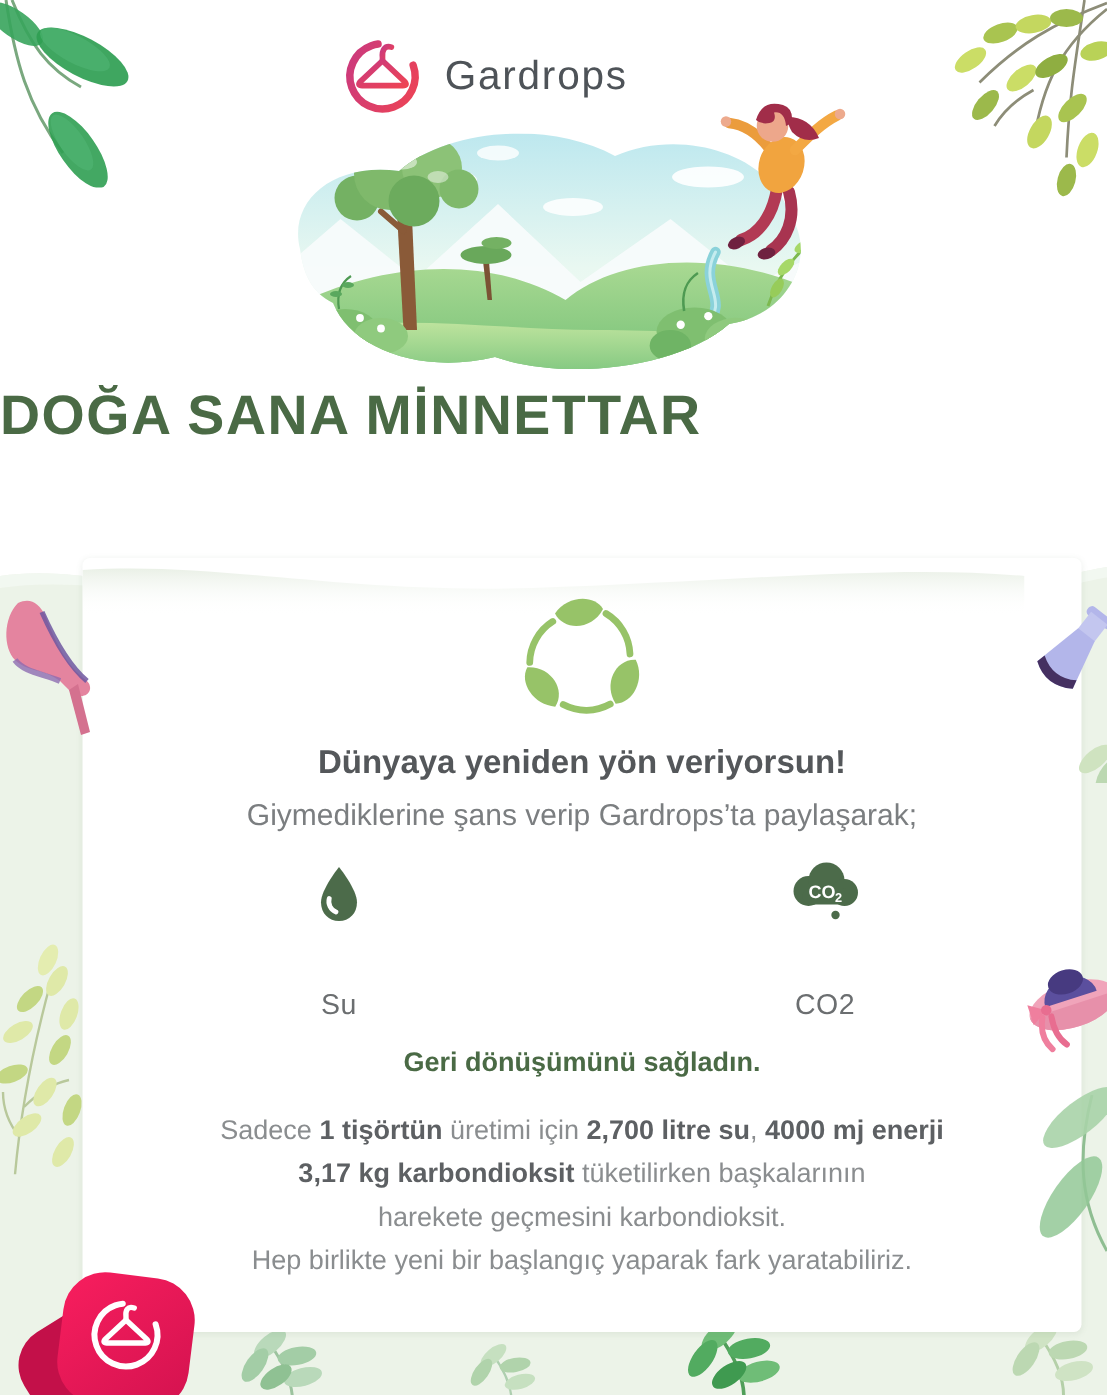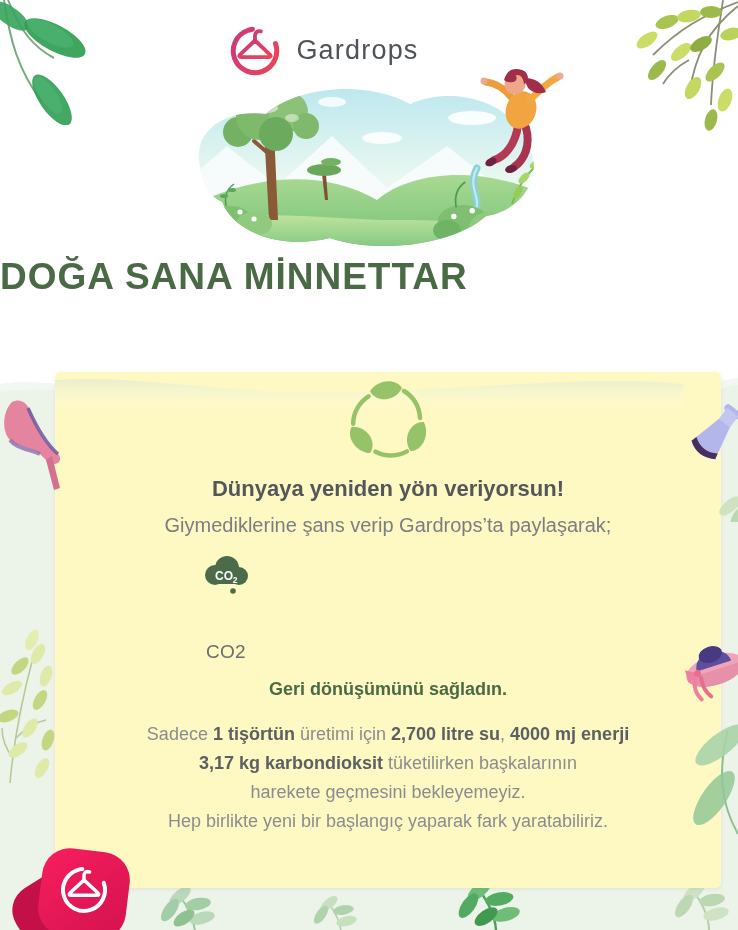--- a/index.html
+++ b/index.html
@@ -6,23 +6,23 @@
   #page{position:relative;width:738px;height:930px;overflow:hidden;background:#ecf3e8;
         font-family:"Liberation Sans",sans-serif;}
   .top-white{position:absolute;top:0;left:0;width:738px;height:372px;background:#ffffff;z-index:1;}
   .section-wave{position:absolute;top:370px;left:0;width:738px;height:46px;z-index:1;}
   .header{position:absolute;top:20px;left:0;width:645px;display:flex;justify-content:center;
           align-items:center;gap:12px;z-index:4;}
   .wordmark{font-size:27px;color:#4e5358;letter-spacing:1.2px;font-weight:400;}
   .hero-ill{position:absolute;left:172px;top:68px;z-index:3;}
   .page-title{position:absolute;top:254px;left:0;width:738px;text-align:left;font-size:37px;
               line-height:46px;font-weight:700;color:#4a6a45;letter-spacing:1px;z-index:3;}
-  .content-card{position:absolute;left:55px;top:372px;width:666px;height:516px;background:#fef9c3;
+  .content-card{position:absolute;left:55px;top:372px;width:666px;height:516px;background:#ffffff;
                 border-radius:5px;z-index:2;display:flex;flex-direction:column;align-items:center;
-                box-shadow:0 1px 4px rgba(110,130,110,0.12);}
+                box-shadow:0 1px 4px rgba(110,130,110,0.12);justify-content:center;}
   .card-top-wave{position:absolute;top:0;left:0;width:628px;height:38px;}
   .recycle-wrap{margin-top:6px;z-index:1;}
   .impact-headline{margin-top:8px;font-size:22px;font-weight:700;color:#54575a;}
   .impact-subheadline{margin-top:12px;font-size:20px;color:#7b7e80;}
   .impact-grid{margin-top:14px;width:480px;display:flex;justify-content:space-between;}
   .impact-col{width:156px;display:flex;flex-direction:column;align-items:center;}
   .impact-icon{height:46px;display:flex;align-items:flex-end;justify-content:center;}
   .impact-label{margin-top:44px;font-size:19px;color:#6b6e70;letter-spacing:0.3px;}
   .result-line{margin-top:16px;font-size:18px;font-weight:700;color:#4a6a45;}
   .impact-paragraph{margin:20px 0 16px 0;width:560px;text-align:center;font-size:18px;line-height:29px;
@@ -183,39 +183,48 @@
         </g>
       </svg>
     </div>
 
     <div class="impact-headline">Dünyaya yeniden yön veriyorsun!</div>
     <div class="impact-subheadline">Giymediklerine şans verip Gardrops’ta paylaşarak;</div>
 
     <div class="impact-grid">
       <div class="impact-col">
         <div class="impact-icon">
+          <svg width="30" height="40" viewBox="0 0 30 40">
+            <path d="M15,2 C15,2 3,17 3,25.5 C3,33 8.2,38 15,38 C21.8,38 27,33 27,25.5 C27,17 15,2 15,2 Z" fill="#4c6b4a"></path>
+            <path d="M8.5,23 A7.5,7.5 0 0 0 13,32" stroke="#ffffff" stroke-width="3.2" fill="none" stroke-linecap="round"></path>
+          </svg>
+        </div>
+        <div class="impact-label">Su</div>
+      </div>
+      <div class="impact-col">
+        <div class="impact-icon">
           <svg width="52" height="44" viewBox="0 0 52 44">
             <g fill="#4c6b4a">
               <circle cx="15" cy="22" r="10"></circle>
               <circle cx="27" cy="15" r="12"></circle>
               <circle cx="39" cy="23" r="9"></circle>
               <rect x="11" y="20" width="32" height="11" rx="5.5"></rect>
               <circle cx="33" cy="38" r="2.8"></circle>
             </g>
             <text x="24" y="26.5" font-size="12" font-weight="bold" fill="#ffffff" text-anchor="middle" font-family="Liberation Sans, sans-serif">CO</text>
             <text x="35" y="29.5" font-size="8.5" font-weight="bold" fill="#ffffff" text-anchor="middle" font-family="Liberation Sans, sans-serif">2</text>
           </svg>
         </div>
         <div class="impact-label">CO2</div>
       </div>
     </div>
 
     <div class="result-line">Geri dönüşümünü sağladın.</div>
 
-    <p class="impact-paragraph"><span>Sadece </span><b>1 tişörtün</b><span> üretimi için </span><b>2,700 litre su</b><span>, </span><b>4000 mj enerji</b><br><b>3,17 kg karbondioksit</b><span> tüketilirken başkalarının</span><br><span>harekete geçmesini bekleyemeyiz.</span><br><span>Hep birlikte yeni bir başlangıç yaparak fark yaratabiliriz.</span></p>
+    <p class="impact-paragraph"><span>Sadece </span><b>1 tişörtün</b><span> üretimi için </span><b>2,700 litre su</b><span>, </span><b>4000 mj enerji</b><br><b>3,17 kg karbondioksit</b><span> tüketilirken başkalarının</span><br><span>harekete geçmesini karbondioksit.</span><br><span>Hep birlikte yeni bir başlangıç yaparak fark yaratabiliriz.</span></p>
   </div>
 
   <svg class="decor decor-top" style="left:0;top:0" width="95" height="125" viewBox="0 0 95 125">
     <path d="M8,0 C20,30 32,46 54,58" stroke="#7aa87f" stroke-width="2" fill="none"></path>
     <path d="M4,0 C10,40 18,70 42,102" stroke="#7aa87f" stroke-width="2" fill="none"></path>
     <ellipse cx="10" cy="16" rx="22" ry="9" fill="#37a45c" opacity="0.9" transform="rotate(35 10 16)"></ellipse>
     <ellipse cx="55" cy="38" rx="34" ry="13" fill="#2f9e52" opacity="0.92" transform="rotate(28 55 38)"></ellipse>
     <ellipse cx="50" cy="33" rx="26" ry="9" fill="#53b877" opacity="0.5" transform="rotate(28 50 33)"></ellipse>
     <ellipse cx="52" cy="100" rx="30" ry="12" fill="#2f9e52" opacity="0.9" transform="rotate(55 52 100)"></ellipse>
     <ellipse cx="48" cy="95" rx="22" ry="8" fill="#53b877" opacity="0.5" transform="rotate(55 48 95)"></ellipse>

